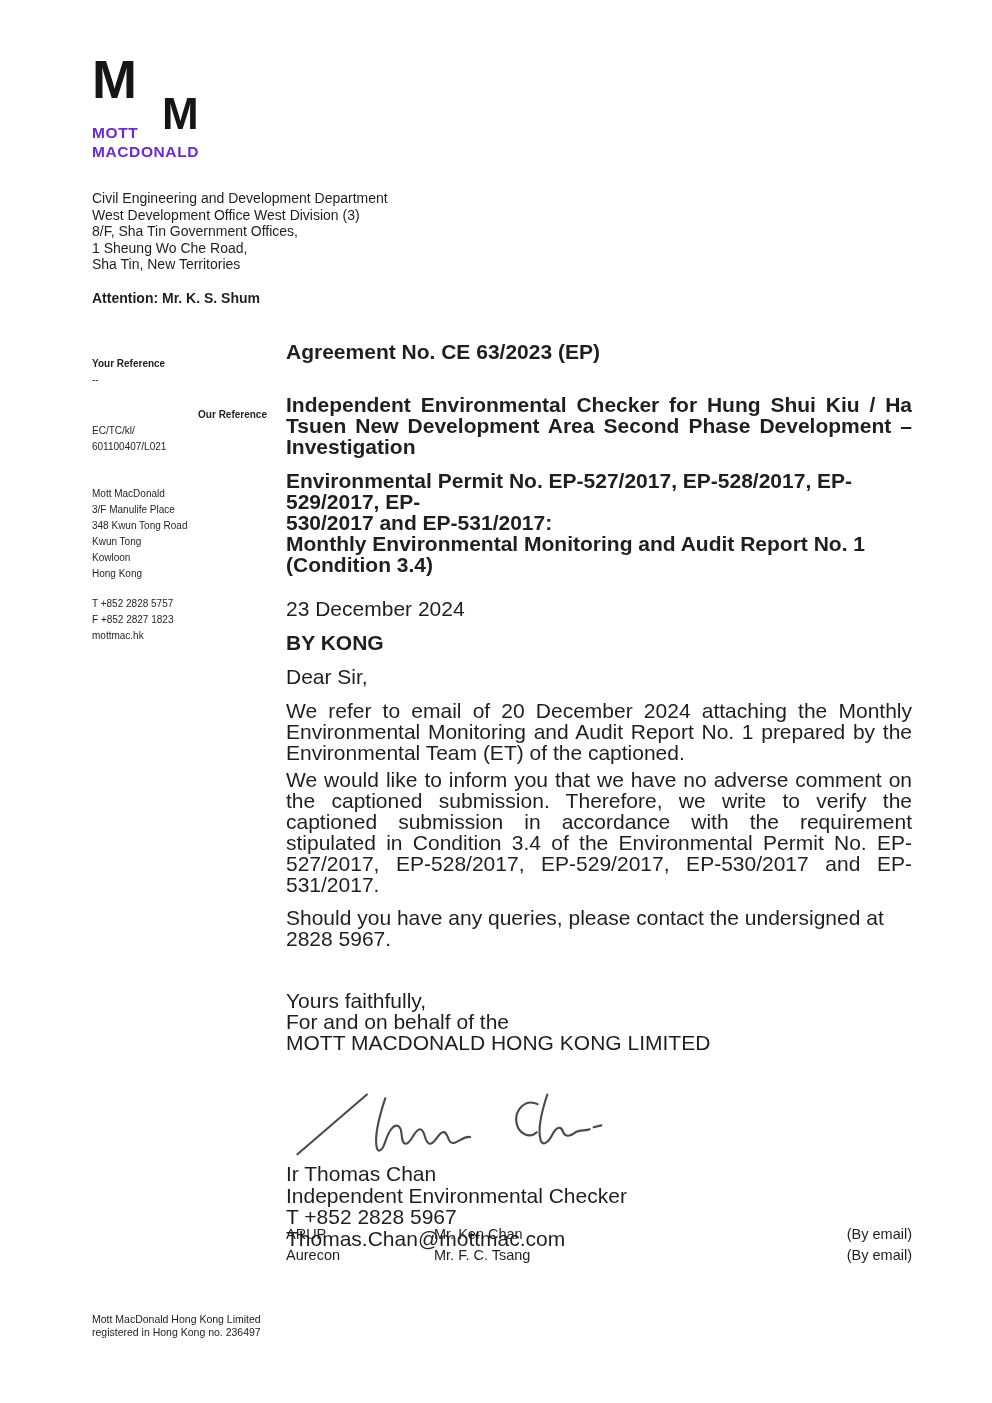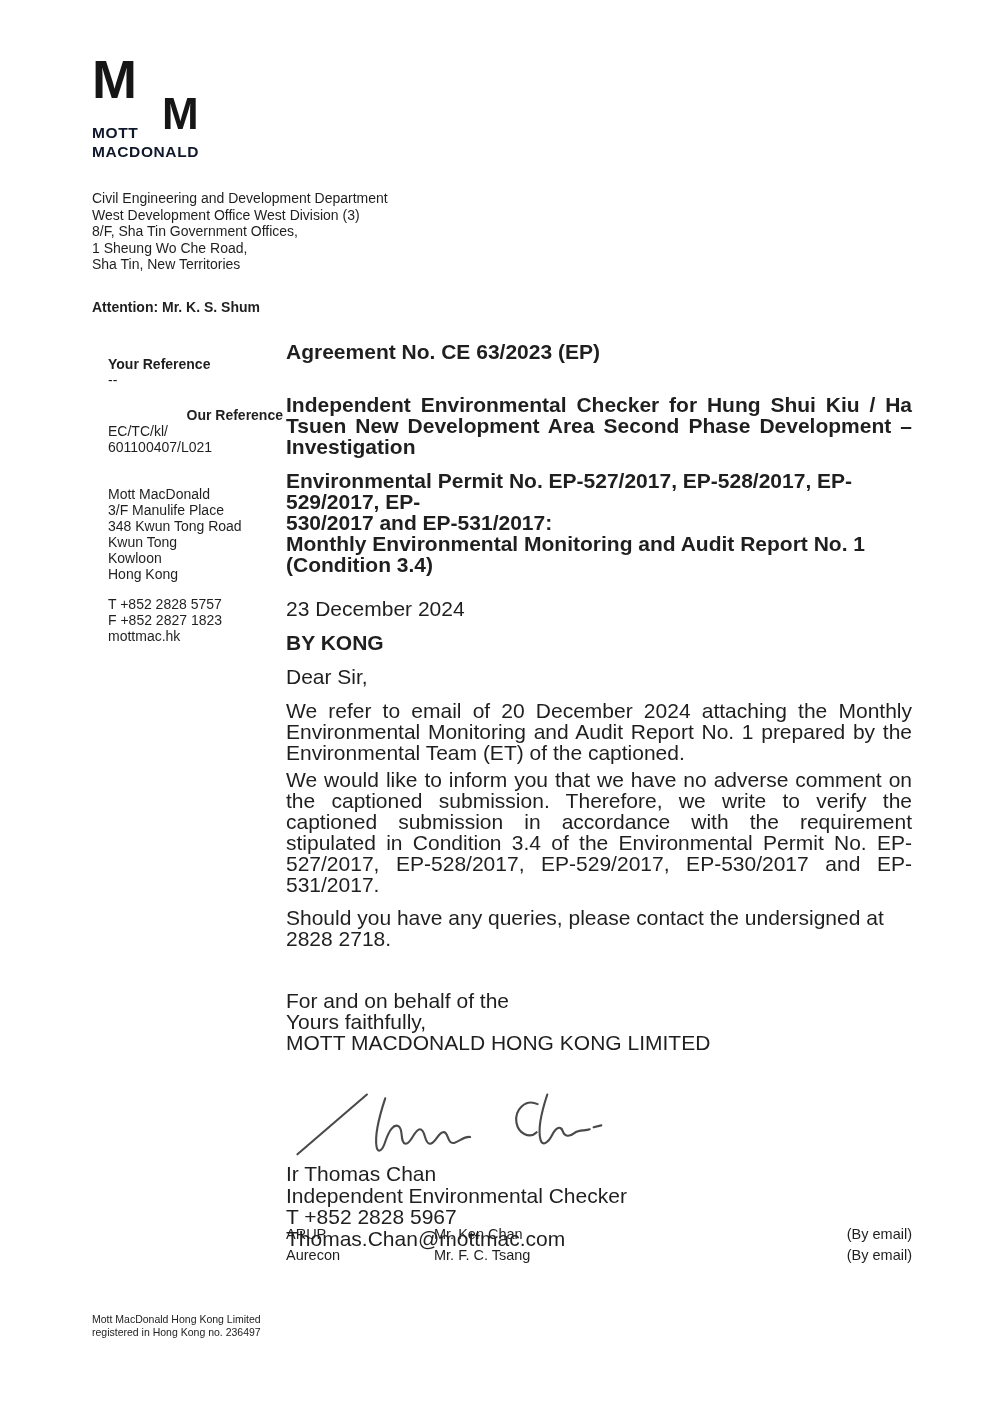--- a/index.html
+++ b/index.html
@@ -18,38 +18,38 @@
   .logo .m1 {
     position: absolute; left: 0; top: 0;
     font-size: 54px; font-weight: 800; line-height: 1; color: #161616;
   }
   .logo .m2 {
     position: absolute; left: 70px; top: 40px;
     font-size: 44px; font-weight: 800; line-height: 1; color: #161616;
   }
   .logo .word {
     position: absolute; left: 0;
-    font-size: 15.5px; font-weight: 700; letter-spacing: 0.6px; color: #0f172a;
+    font-size: 15.5px; font-weight: 700; letter-spacing: 0.6px; color: #6d28d9;
     white-space: nowrap;
   }
   .logo .w1 { top: 72px; }
   .logo .w2 { top: 91px; text-align: center; }
   
   .recipient {
     position: absolute; left: 92px; top: 190px;
     font-size: 14px; line-height: 16.5px;
   }
   .attention {
-    position: absolute; left: 92px; top: 299px;
+    position: absolute; left: 92px; top: 290px;
     font-size: 14px; font-weight: 700; line-height: 16.5px;
   }
   
   .sidebar {
-    position: absolute; left: 108px; top: 356px; width: 175px;
-    font-size: 14px; line-height: 16px;
+    position: absolute; left: 92px; top: 356px; width: 175px;
+    font-size: 10px; line-height: 16px;
   }
   .sidebar .lbl { font-weight: 700; }
   .sb-gap-a { margin-top: 19px; text-align: right; }
   .sb-gap-b { margin-top: 31px; }
   .sb-gap-c { margin-top: 14px; }
   
   .main {
     position: absolute; left: 286px; top: 341px; width: 626px;
     font-size: 21px; line-height: 21px;
   }
@@ -127,24 +127,24 @@
     <div class="permit-block">
       <div class="permit-lines">Environmental Permit No. EP-527/2017, EP-528/2017, EP-529/2017, EP-
 530/2017 and EP-531/2017:</div>
       <div>Monthly Environmental Monitoring and Audit Report No. 1 (Condition 3.4)</div>
     </div>
     <div class="date-line">23 December 2024</div>
     <div class="by-email">BY KONG</div>
     <div class="salutation">Dear Sir,</div>
     <p class="para p1">We refer to email of 20 December 2024 attaching the Monthly Environmental Monitoring and Audit Report No. 1 prepared by the Environmental Team (ET) of the captioned.</p>
     <p class="para p2">We would like to inform you that we have no adverse comment on the captioned submission. Therefore, we write to verify the captioned submission in accordance with the requirement stipulated in Condition 3.4 of the Environmental Permit No. EP-527/2017, EP-528/2017, EP-529/2017, EP-530/2017 and EP-531/2017.</p>
-    <p class="para p3">Should you have any queries, please contact the undersigned at 2828 2718.</p>
+    <p class="para p3">Should you have any queries, please contact the undersigned at 2828 5967.</p>
     <div class="closing">
+      <div>Yours faithfully,</div>
       <div>For and on behalf of the</div>
-      <div>Yours faithfully,</div>
       <div>MOTT MACDONALD HONG KONG LIMITED</div>
     </div>
     <div class="sig-wrap">
       <svg width="320" height="82" viewBox="0 0 320 85" fill="none">
         <g stroke="#4a4a4a" stroke-width="2.2" stroke-linecap="round" fill="none">
           <path d="M6 76 L78 14"></path>
           <path d="M97 18 C91 36 86 56 88 68 C89 75 94 73 97 63 C101 51 106 44 111 47 C116 50 112 64 118 65 C124 66 127 50 133 50 C139 50 137 64 143 65 C149 66 152 52 158 53 C163 54 161 66 169 64 C175 62 179 57 185 58"></path>
           <path d="M255 24 C242 18 231 30 233 43 C235 55 247 60 254 53"></path>
           <path d="M265 14 C259 32 255 50 258 61 C260 68 266 64 270 56 C274 48 279 46 281 52 C283 58 288 58 293 54 C298 50 304 52 309 50"></path>
           <path d="M313 48 L321 46"></path>

